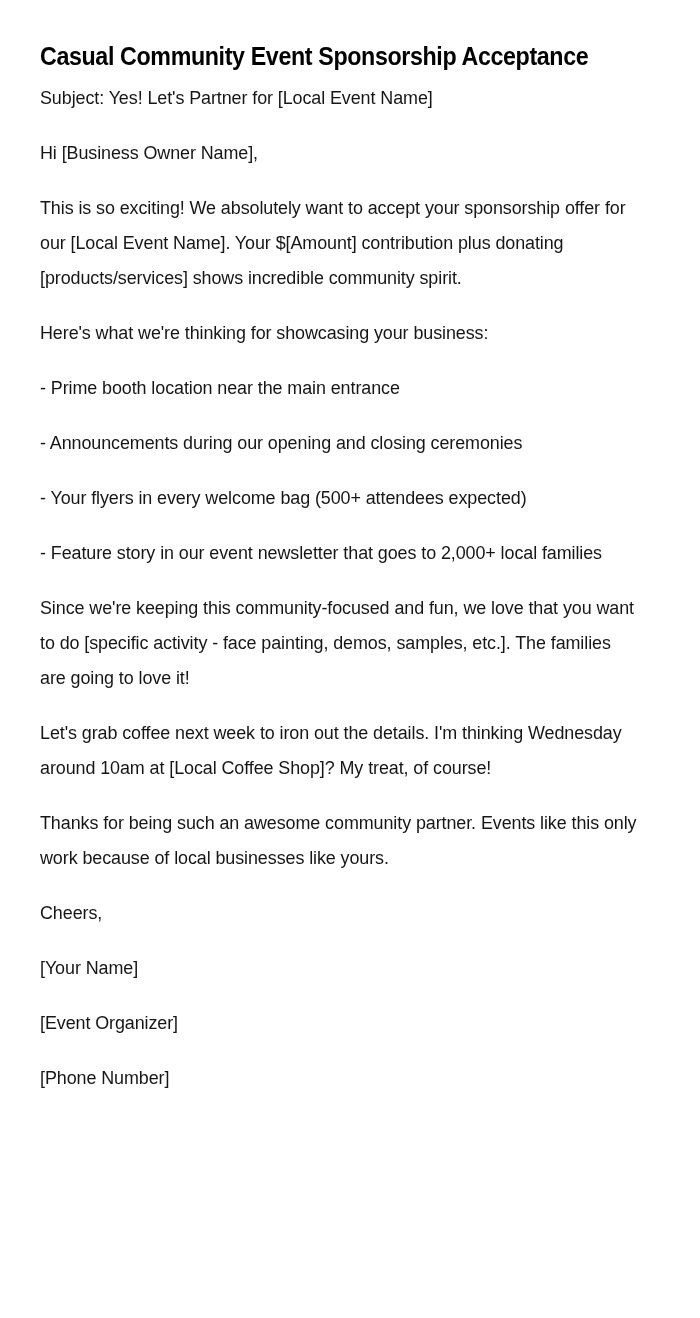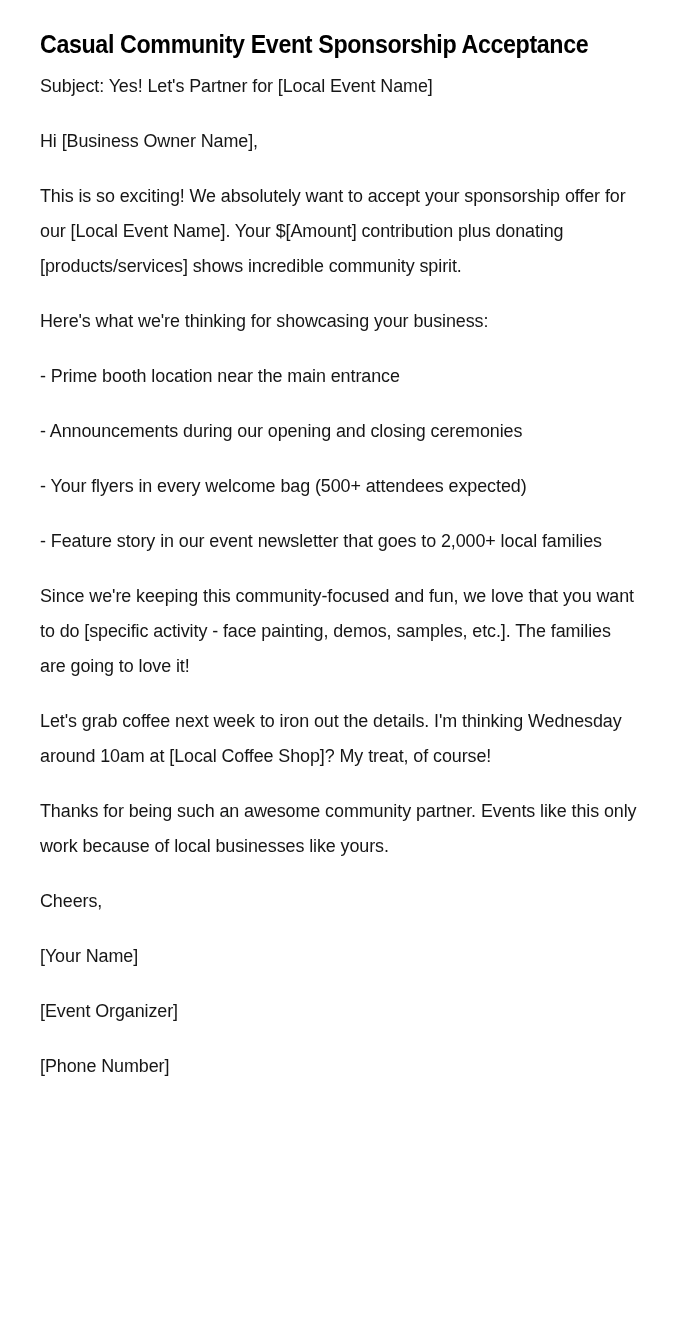--- a/index.html
+++ b/index.html
@@ -9,21 +9,21 @@
     }
     body {
       width: 700px;
       height: 1318px;
       overflow: hidden;
       color: #111111;
       font-family: "Liberation Sans", sans-serif;
     }
     .doc {
       position: relative;
-      padding: 22px 40px 0 40px;
+      padding: 34px 40px 0 40px;
       box-sizing: border-box;
       width: 700px;
     }
     .title {
       font-family: "Liberation Sans", sans-serif;
       font-weight: bold;
       font-size: 25px;
       line-height: 44px;
       letter-spacing: -0.4px;
       margin: 0 0 2px 0;

